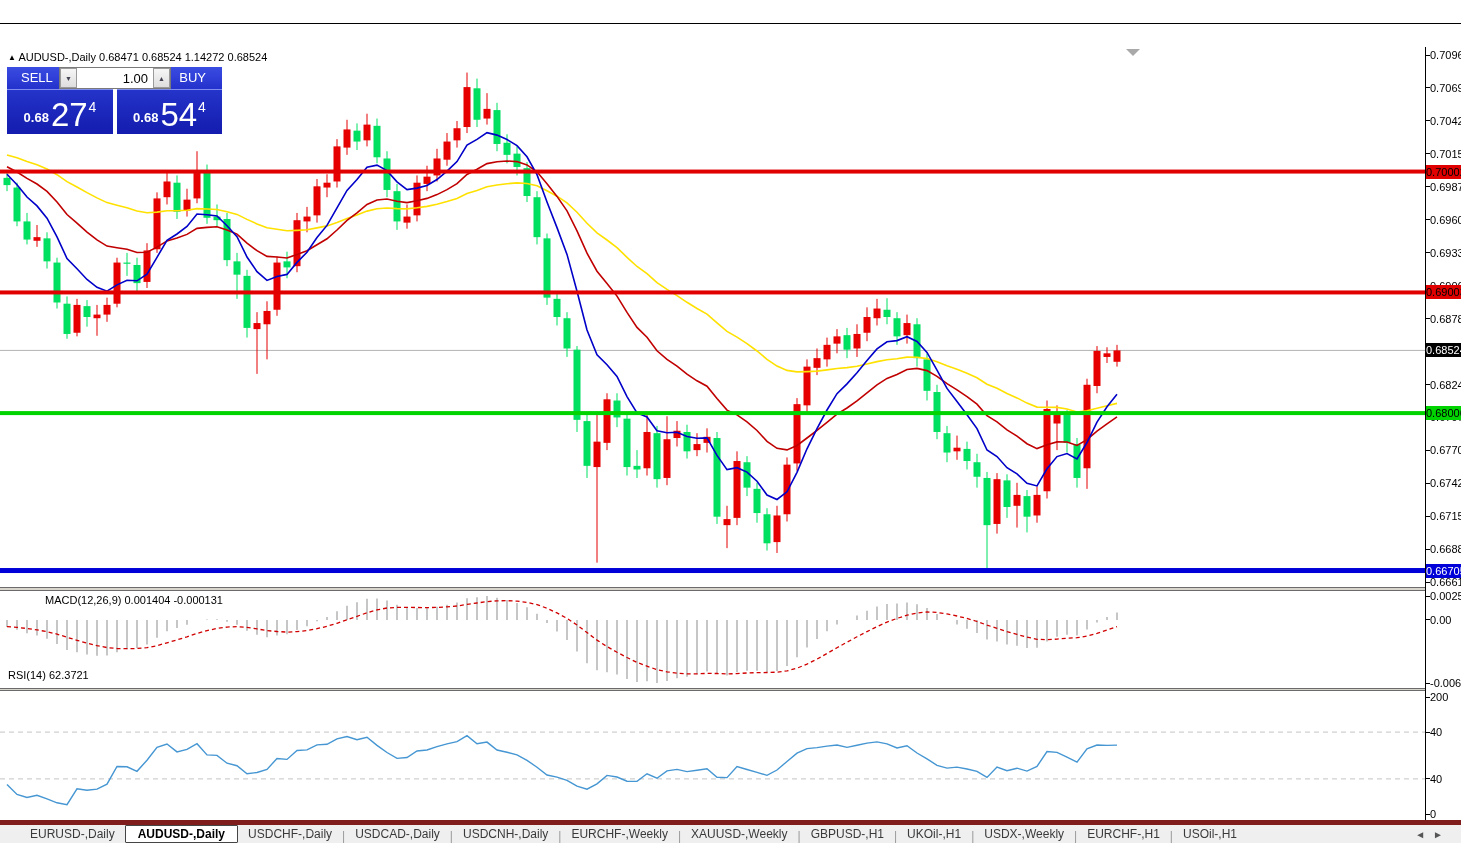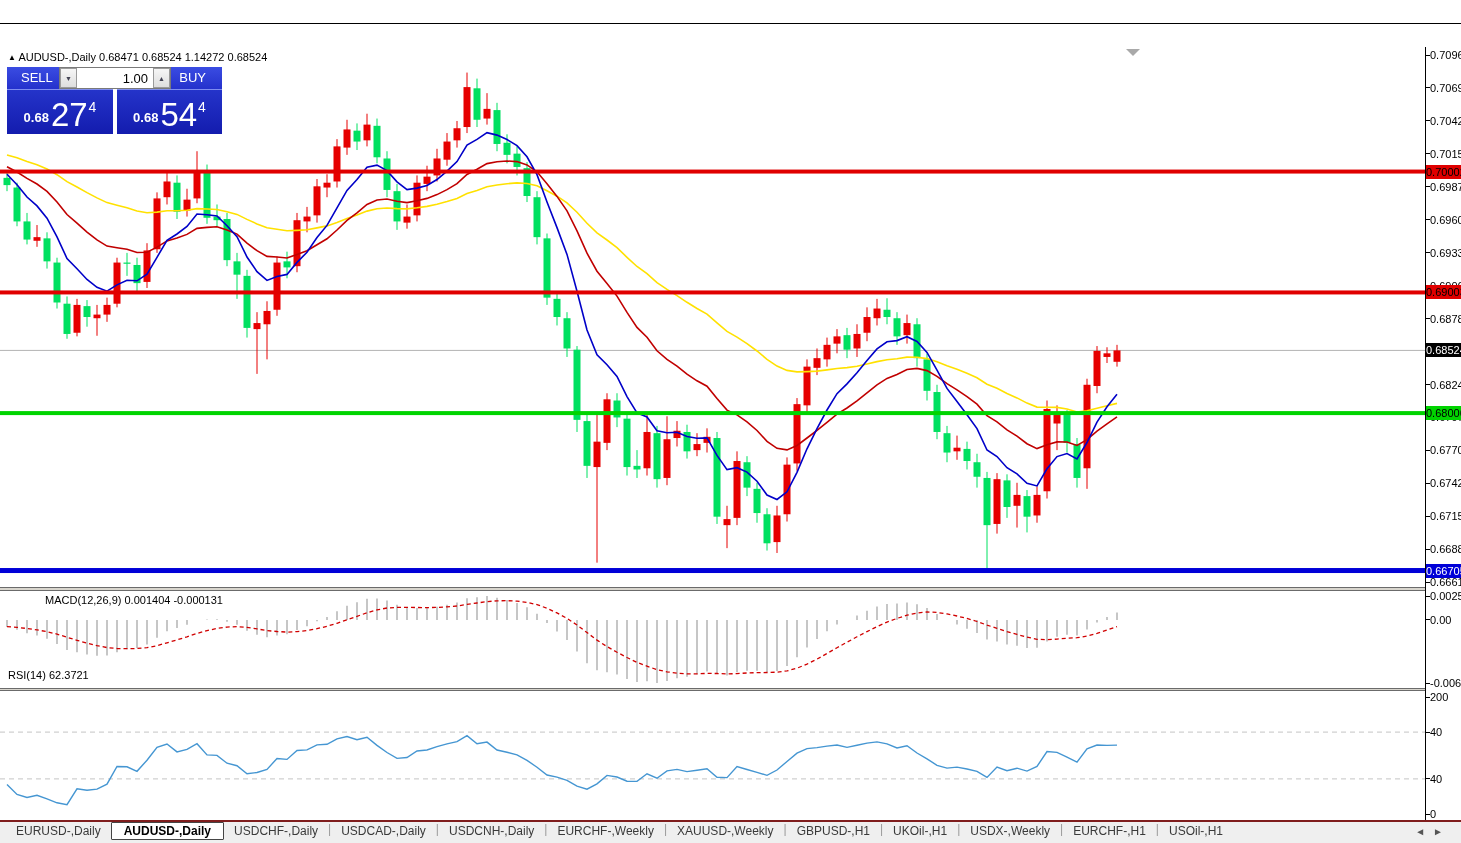--- a/index.html
+++ b/index.html
@@ -43,21 +43,21 @@
   .tp-sell .lbl{left:14px;}
   .tp-buy .lbl{right:16px;}
   .tp-price{position:absolute;left:0;bottom:3px;width:100%;display:flex;align-items:flex-end;justify-content:center;color:#fff;}
   .tp-small{font-size:13px;font-weight:bold;margin:0 2px 6px 0;}
   .tp-big{font-size:33px;line-height:33px;}
   .tp-sup{font-size:14px;margin:0 0 16px 1px;}
   .spinner{position:absolute;left:52px;top:0;width:112px;height:22px;background:#fff;border:1px solid #7a7a7a;box-sizing:border-box;display:flex;z-index:9;}
   .spin-btn{width:17px;height:100%;background:linear-gradient(#f6f6f6,#dedede);border:1px solid #9a9a9a;box-sizing:border-box;font-size:7px;color:#445;display:flex;align-items:center;justify-content:center;}
   .spin-field{flex:1;border:0;outline:0;font-size:13px;text-align:right;padding-right:5px;font-family:"Liberation Sans",sans-serif;min-width:0;}
   
-  .tabbar{position:absolute;left:0;top:820px;width:1461px;height:23px;background:#efefef;border-top:2px solid #7f1d1d;box-sizing:border-box;display:flex;align-items:flex-start;padding-left:6px;font-size:12px;color:#3a3a3a;}
+  .tabbar{position:absolute;left:0;top:820px;width:1461px;height:23px;background:#efefef;border-top:5px solid #7f1d1d;box-sizing:border-box;display:flex;align-items:flex-end;padding-left:20px;font-size:12px;color:#3a3a3a;}
   .tab{padding:2px 10px;white-space:nowrap;cursor:default;}
   .tab.active{background:#fff;border:1px solid #454545;border-radius:1px;font-weight:bold;color:#000;padding:1px 12px;}
   .tab-sep{color:#9a9a9a;}
   .tab-arrows{position:absolute;right:10px;top:4px;font-size:10px;color:#555;letter-spacing:8px;}
 </style>
 </head>
 <body>
 
 <div class="app">
 

